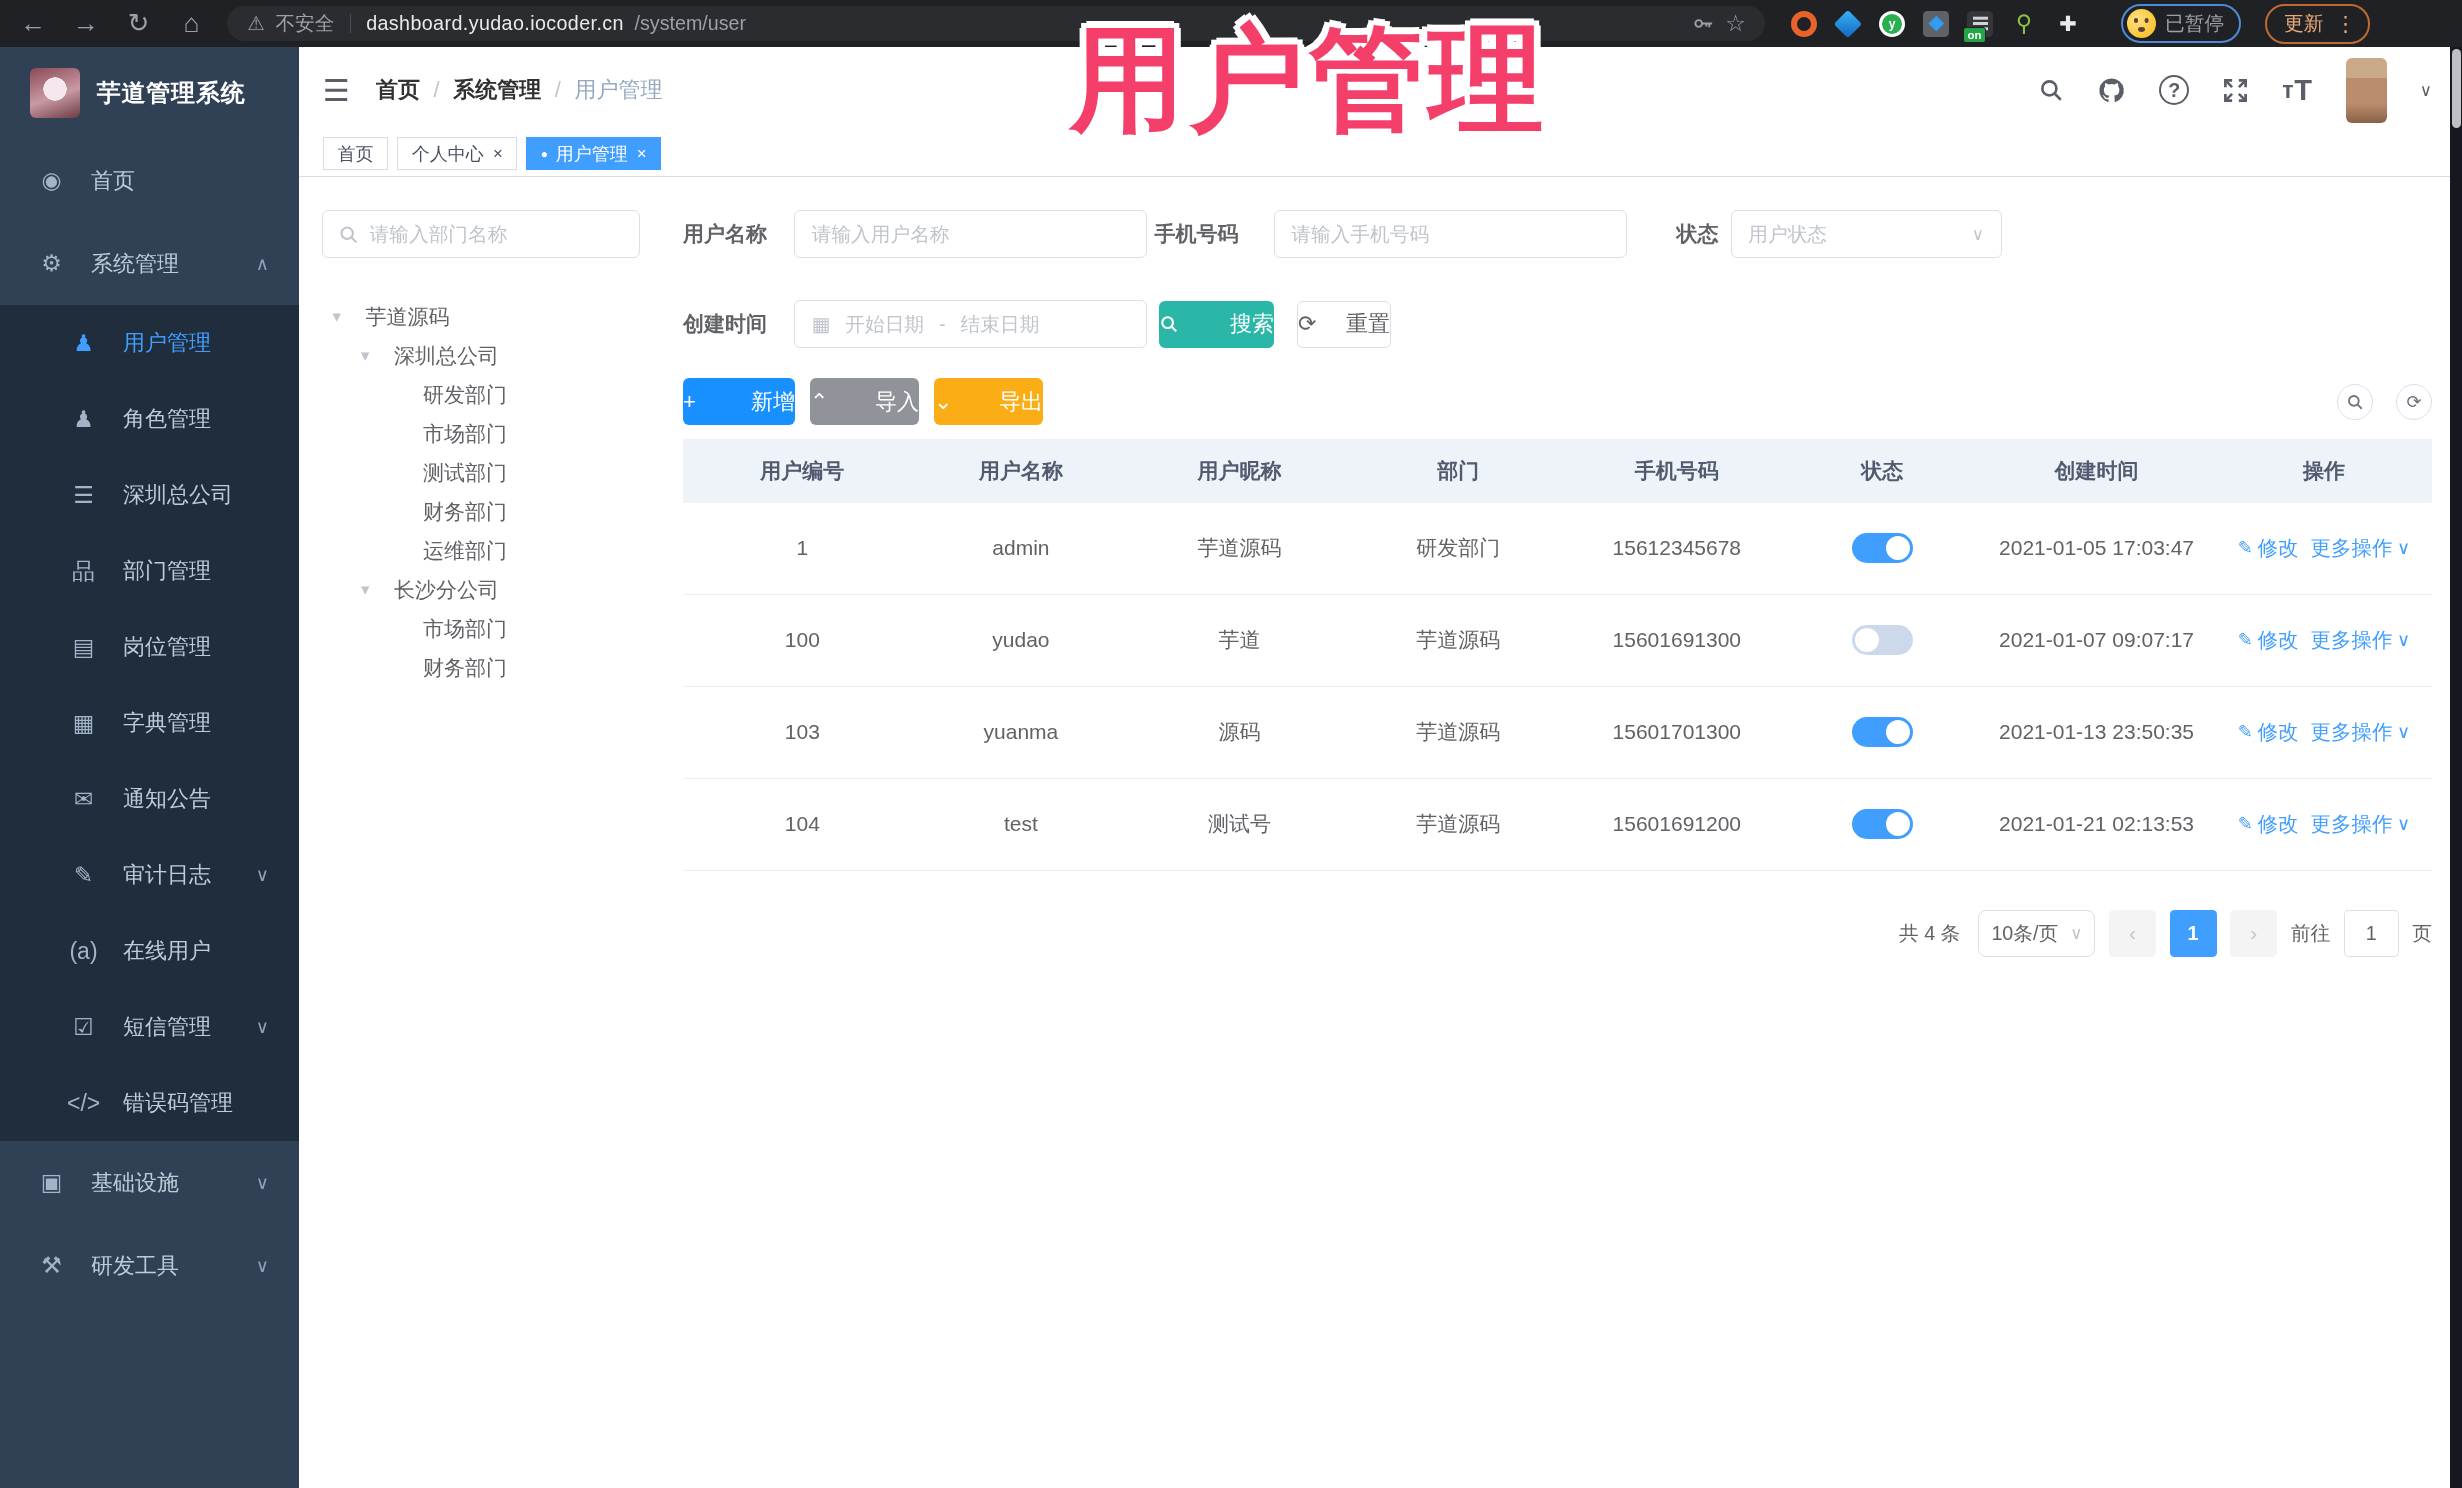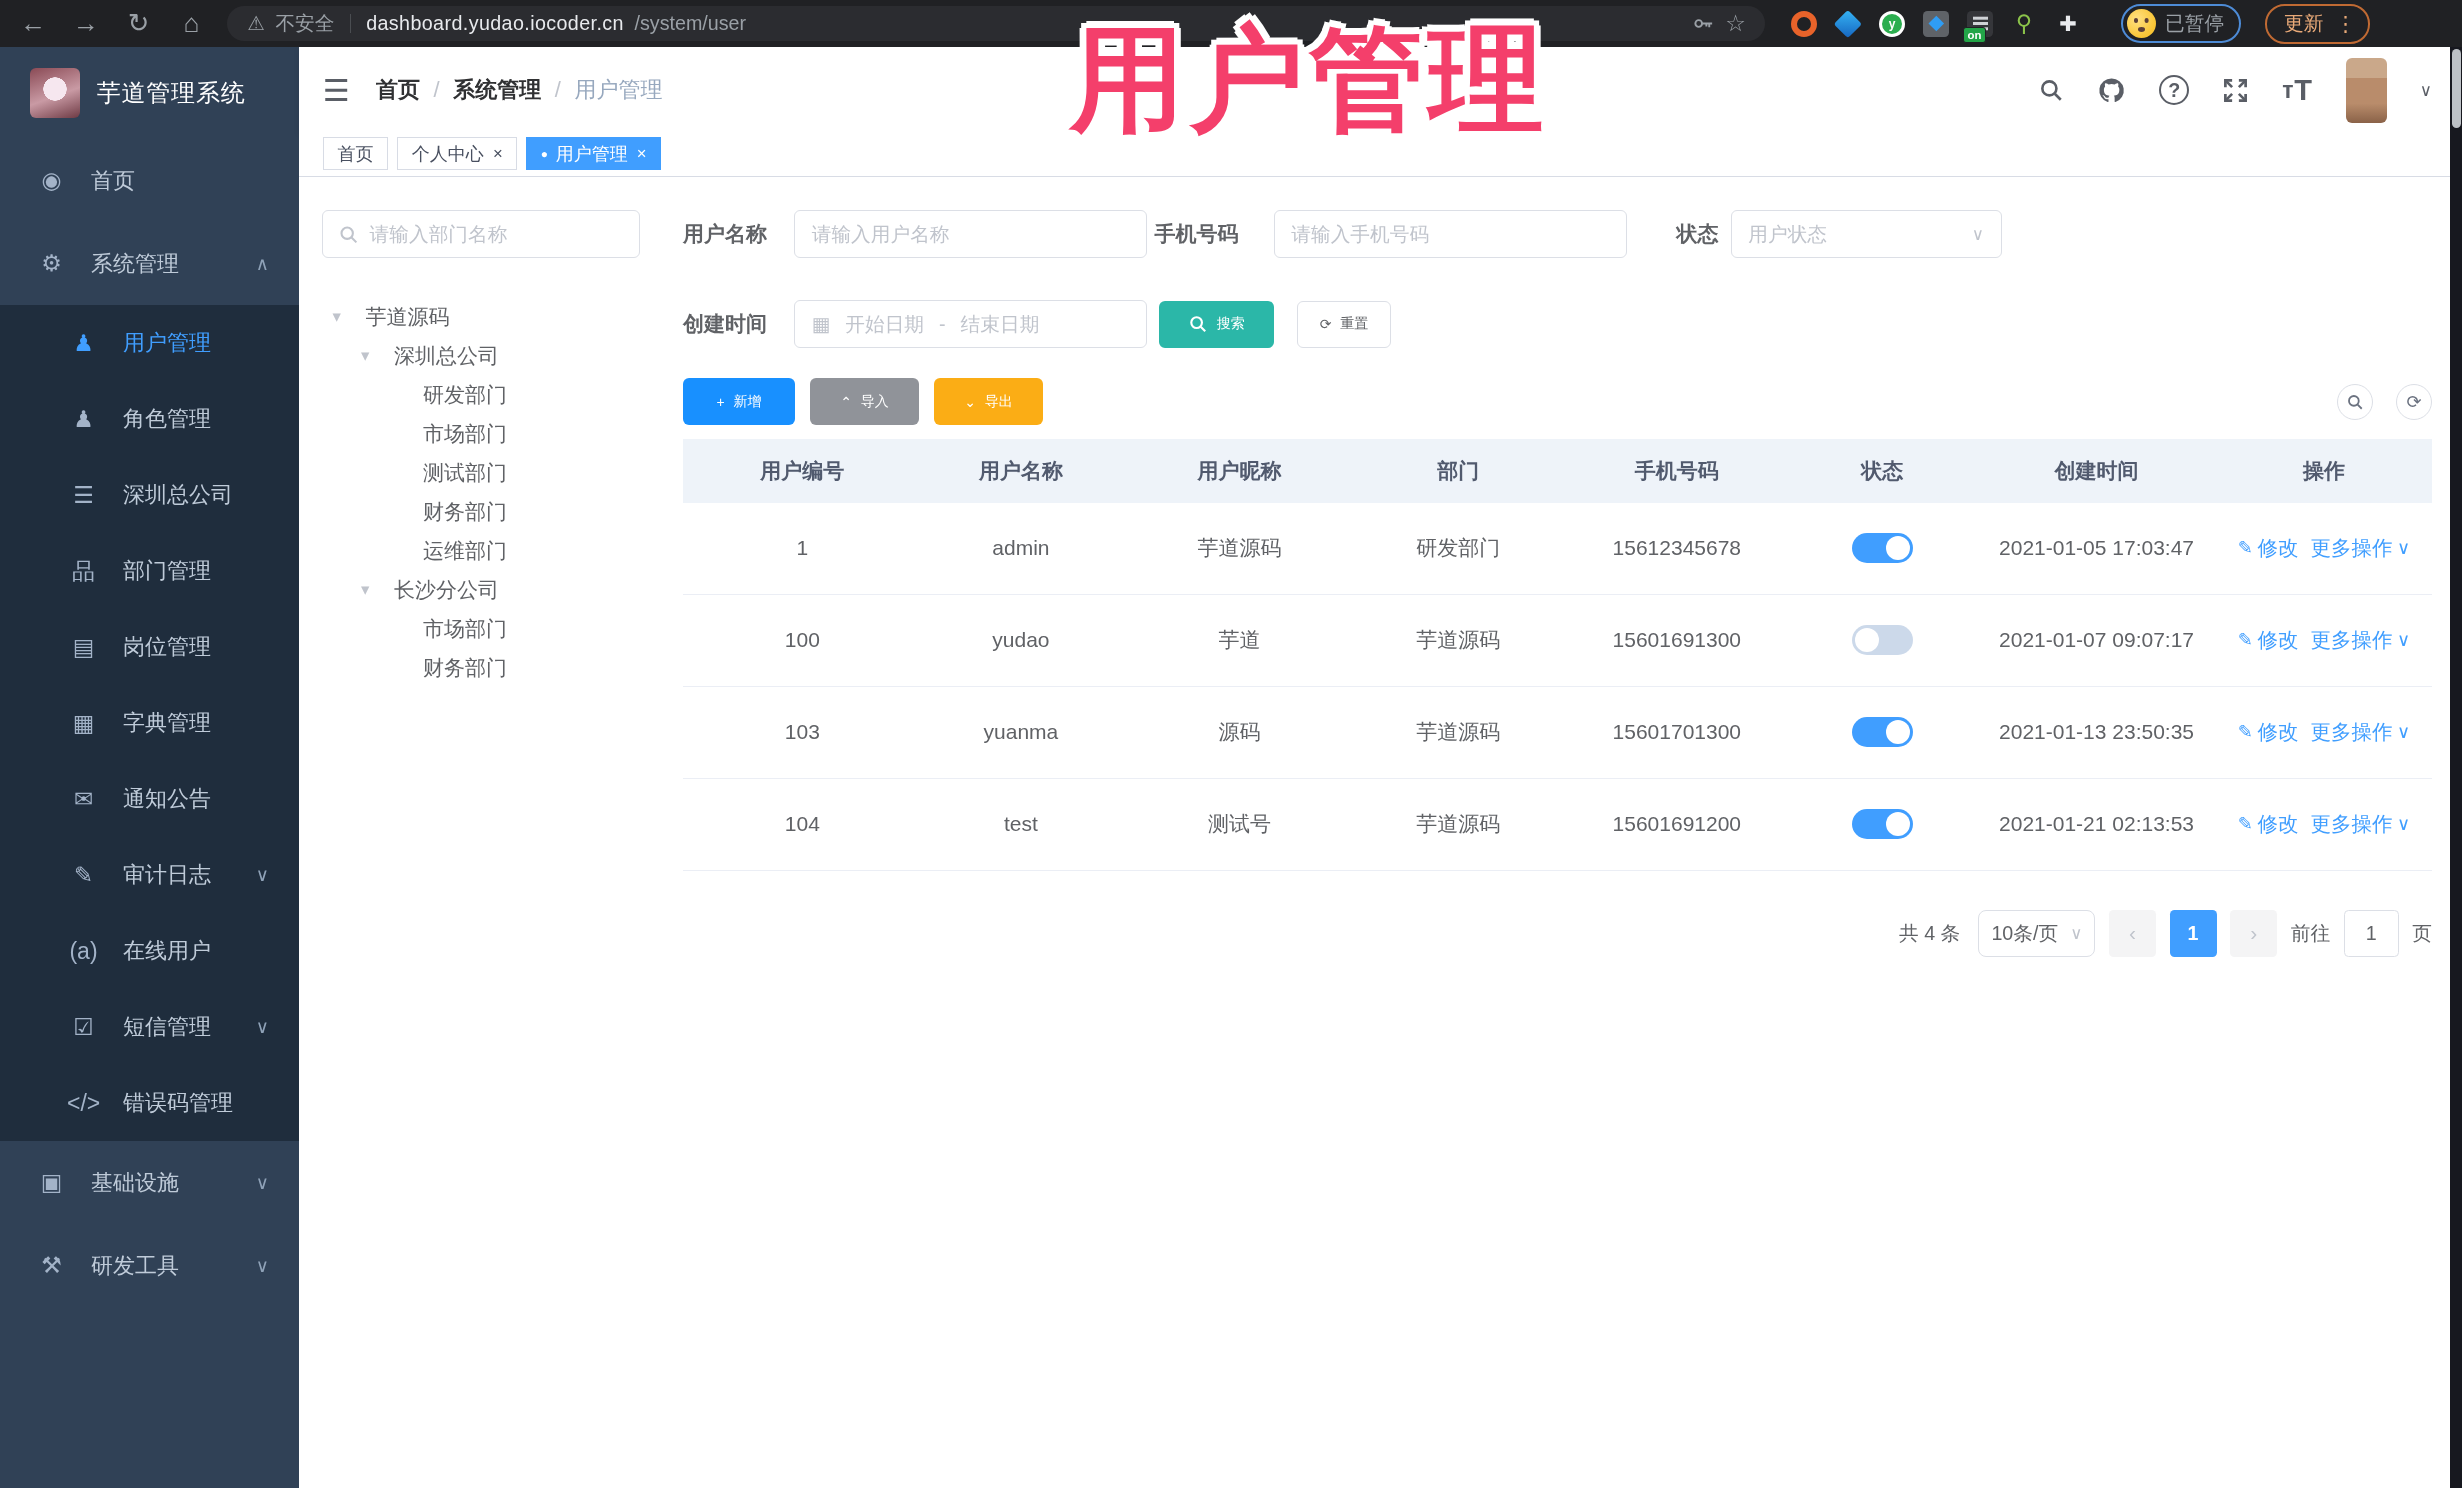--- a/index.html
+++ b/index.html
@@ -37,21 +37,21 @@
   .update-chip { display:flex; align-items:center; gap:12px; border:2.3px solid #c06a33; border-radius:19.7px; padding:4.5px 12px 4.5px 16.7px; color:#e8a978; font-size:19.7px; }
   .kebab { color:#e8a978; font-size:21px; }
 
   
   .app { display:flex; height:1441px; }
   .sidebar { width:299px; background:#304156; flex-shrink:0; overflow:hidden; }
   .logo-row { height:92px; display:flex; align-items:center; gap:16.7px; padding-left:30px; }
   .logo-img { width:50px; height:50px; border-radius:6px; background:
       radial-gradient(circle at 50% 42%,#f6e7ef 0 30%,transparent 31%),
       linear-gradient(160deg,#8a4a55,#c99aa4 55%,#6e3a44); }
-  .logo-title { color:#fff; font-size:24px; font-weight:normal; letter-spacing:0.8px; }
+  .logo-title { color:#fff; font-size:24px; font-weight:bold; letter-spacing:0.8px; }
   .nav-item { display:flex; align-items:center; gap:23px; color:#bfcbd9; font-size:22px; cursor:pointer; }
   .nav-item.top { height:83px; padding:0 30px 0 35px; background:#304156; }
   .nav-item.sub { height:76px; padding:0 30px 0 67px; background:#1f2d3d; }
   .mi { width:33px; text-align:center; font-size:23px; color:#a3b3c8; flex-shrink:0; }
   .nav-label { flex:1; white-space:nowrap; }
   .chev { font-size:18px; color:#8fa2b8; }
   .nav-item.active, .nav-item.active .mi { color:#409eff; }
 
   .main { flex:1; display:flex; flex-direction:column; background:#fff; position:relative; }
   .navbar { height:86px; display:flex; align-items:center; padding:0 30px 0 24px; background:#fff; box-shadow:0 1.5px 6px rgba(0,21,41,.08); position:relative; z-index:2;}
@@ -92,21 +92,21 @@
   .finput { height:48px; border:1.5px solid #dcdfe6; border-radius:6px; display:flex; align-items:center; padding:0 16.7px; font-size:19.7px; color:#c0c4cc; background:#fff; }
   .w-input { width:353px; margin-left:27px; }
   .w-input2 { width:353px; margin-left:35px; }
   .w-select { width:271px; margin-left:12px; justify-content:space-between; }
   .ml-lbl2 { margin-left:7.6px; }
   .ml-lbl3 { margin-left:50px; }
   .row2 { margin-top:42px; }
   .date-input { width:353px; margin-left:27px; gap:15px; }
   .date-input .cal { font-size:19.7px; color:#c0c4cc; }
   .sel-caret { color:#c0c4cc; font-size:16.7px; }
-  .btn { height:47px; border-radius:6px; display:inline-flex; align-items:center; justify-content:center; gap:9px; font-size:14px; cursor:pointer; border:none; white-space:nowrap; }
+  .btn { height:47px; border-radius:6px; display:inline-flex; align-items:center; justify-content:space-between; gap:9px; font-size:22px; cursor:pointer; border:none; white-space:nowrap; }
   .btn-search { width:115px; margin-left:12px; background:#2bb7a8; color:#fff; }
   .btn-reset { width:94px; margin-left:23px; background:#fff; color:#606266; border:1.5px solid #dcdfe6; }
   .toolbar { margin-top:30px; display:flex; align-items:center; }
   .btn-add { width:112px; background:#1890ff; color:#fff; }
   .btn-import { width:109px; background:#909399; color:#fff; margin-left:15px; }
   .btn-export { width:109px; background:#fbad15; color:#fff; margin-left:15px; }
   .tool-right { margin-left:auto; display:flex; gap:23px; }
   .circle-btn { width:36px; height:36px; border-radius:50%; border:1.5px solid #dcdfe6; color:#6b7280; display:flex; align-items:center; justify-content:center; font-size:18px; cursor:pointer; background:#fff; }
 
   

